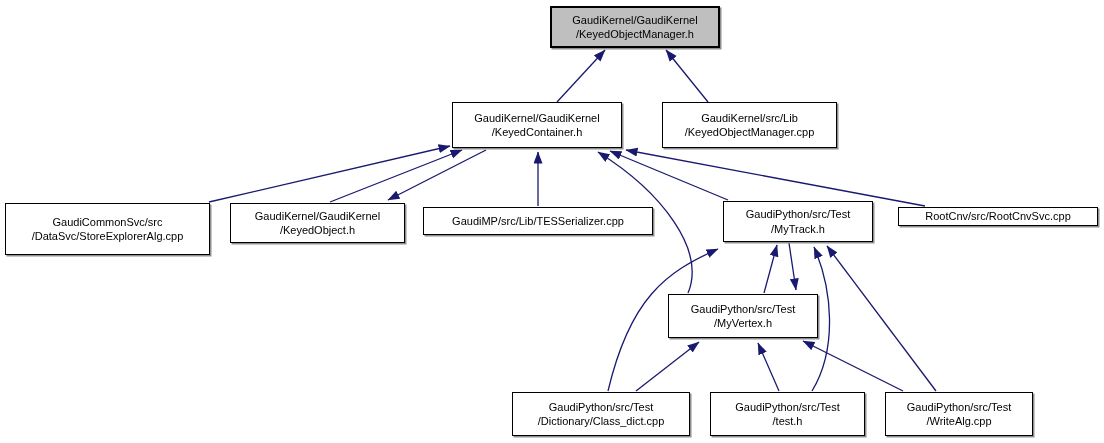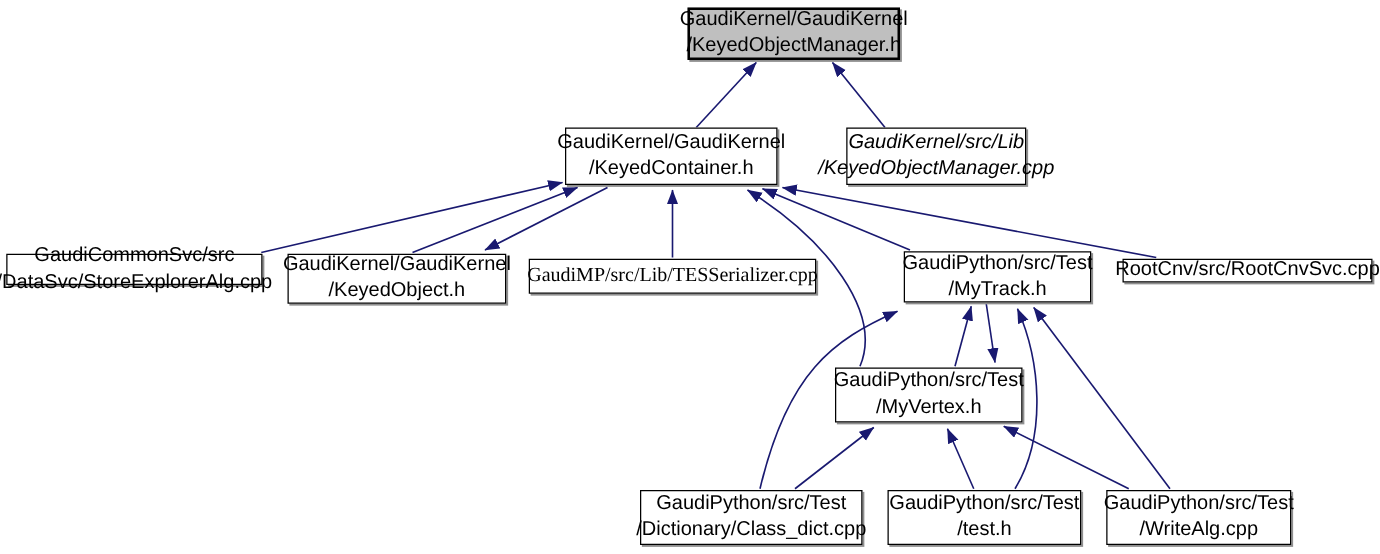--- a/index.html
+++ b/index.html
@@ -16,21 +16,21 @@
     position:absolute;z-index:2;
     background:#ffffff;
     border:1.4px solid #000000;
     box-shadow:1.5px 1.5px 0 #8f8f8f;
     display:flex;align-items:center;justify-content:center;
     text-align:center;
     box-sizing:border-box;
     cursor:pointer;
   }
   .node .lbl{
-    font-size:16px;line-height:1.3;color:#000000;
+    font-size:11px;line-height:1.3;color:#000000;
     white-space:pre-line;
     padding:0 3px;
   }
   .node.focus{
     background:#bfbfbf;
     border:2px solid #000000;
   }
 </style>
 </head>
 <body>
@@ -65,36 +65,36 @@
   <div class="node focus" style="left:550px;top:6px;width:170px;height:42px;">
     <span class="lbl">GaudiKernel/GaudiKernel
 /KeyedObjectManager.h</span>
   </div>
 
   <div class="node" style="left:452px;top:102px;width:170px;height:46px;">
     <span class="lbl">GaudiKernel/GaudiKernel
 /KeyedContainer.h</span>
   </div>
 
-  <div class="node" style="left:677px;top:102px;width:144px;height:46px;font-style:italic;">
+  <div class="node" style="left:662px;top:102px;width:175px;height:46px;">
     <span class="lbl">GaudiKernel/src/Lib
 /KeyedObjectManager.cpp</span>
   </div>
 
-  <div class="node" style="left:5px;top:203px;width:205px;height:25px;">
+  <div class="node" style="left:5px;top:203px;width:205px;height:52px;">
     <span class="lbl">GaudiCommonSvc/src
 /DataSvc/StoreExplorerAlg.cpp</span>
   </div>
 
   <div class="node" style="left:230px;top:203px;width:175px;height:40px;">
     <span class="lbl">GaudiKernel/GaudiKernel
 /KeyedObject.h</span>
   </div>
 
-  <div class="node" style="left:423px;top:207px;width:230px;height:28px;font-family:Liberation Serif, serif;">
+  <div class="node" style="left:423px;top:207px;width:230px;height:28px;">
     <span class="lbl">GaudiMP/src/Lib/TESSerializer.cpp</span>
   </div>
 
   <div class="node" style="left:723px;top:201px;width:150px;height:41px;">
     <span class="lbl">GaudiPython/src/Test
 /MyTrack.h</span>
   </div>
 
   <div class="node" style="left:898px;top:207px;width:200px;height:19px;">
     <span class="lbl">RootCnv/src/RootCnvSvc.cpp</span>

